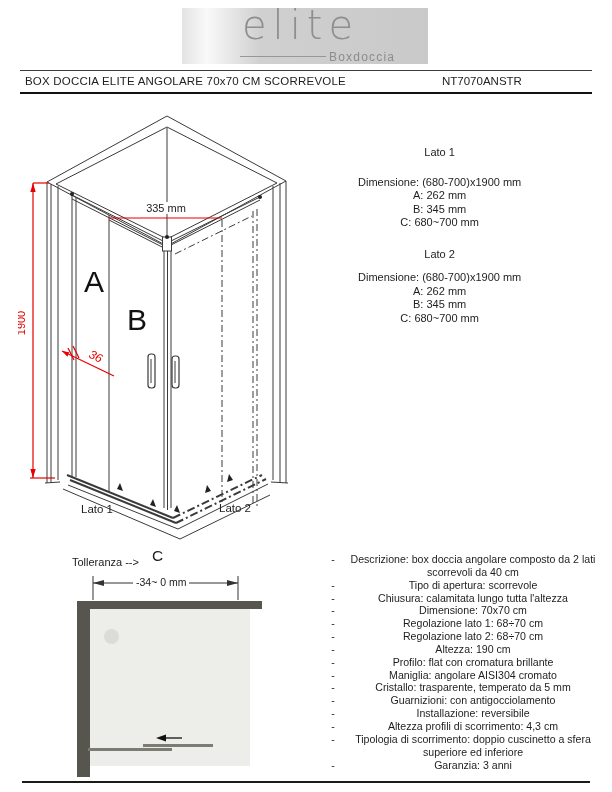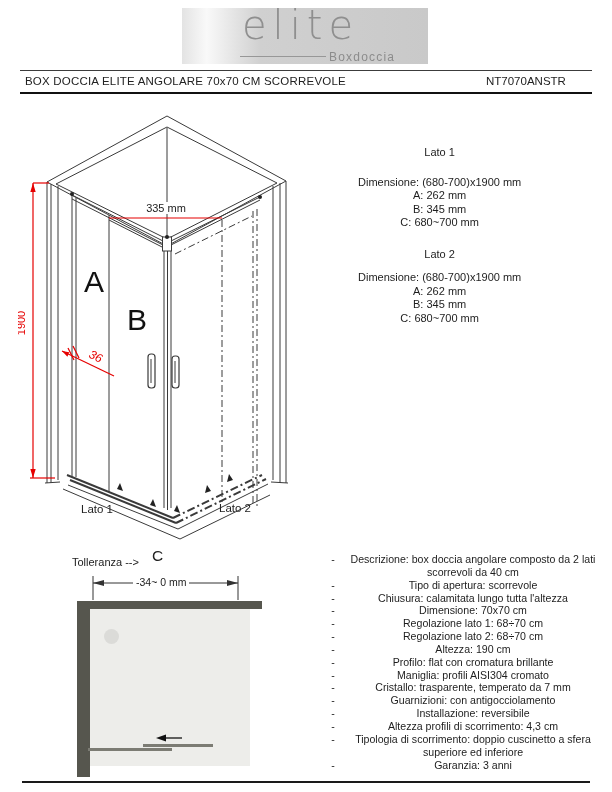--- a/index.html
+++ b/index.html
@@ -20,21 +20,21 @@
   }
   .logo-rule { position:absolute; left:58px; top:48px; width:86px; border-top:1px solid #979797; }
   .logo-sub {
     position:absolute; left:147px; top:42px;
     font-size:12px; letter-spacing:1.2px; color:#8c8c8c;
   }
   
   .rule-top { position:absolute; left:20px; top:70px; width:572px; border-top:1px solid #3c3c3c; }
   .rule-bottom { position:absolute; left:20px; top:92px; width:572px; border-top:2px solid #111; }
   .header-title { position:absolute; left:25px; top:75px; font-size:11.5px; letter-spacing:0.2px; color:#222; }
-  .header-code  { position:absolute; left:442px; top:75px; font-size:11.5px; color:#222;margin-left:44px; }
+  .header-code  { position:absolute; left:442px; top:75px; font-size:11.5px; color:#222; }
   
   .drawing { position:absolute; left:18px; top:108px; }
   svg text { font-family:"Liberation Sans", sans-serif; }
   
   .specs { position:absolute; left:358px; top:146px; font-size:11px; line-height:13.5px; color:#1d1d1d; }
   .specs p { margin:0; }
   .specs .grp1 { margin-top:16px; }
   .specs .side2-title { margin-top:18px; }
   .specs .grp2 { margin-top:10px; }
   .specs .entrance { margin-top:15px; }
@@ -244,25 +244,25 @@
     <div class="feature-row">
         <span class="marker">-</span>
         <span class="txt">Altezza: 190 cm</span>
       </div>
     <div class="feature-row">
         <span class="marker">-</span>
         <span class="txt">Profilo: flat con cromatura brillante</span>
       </div>
     <div class="feature-row">
         <span class="marker">-</span>
-        <span class="txt">Maniglia: profili AISI304 cromato</span>
-      </div>
-    <div class="feature-row">
-        <span class="marker">-</span>
-        <span class="txt">Cristallo: trasparente, temperato da 7 mm</span>
+        <span class="txt">Maniglia: angolare AISI304 cromato</span>
+      </div>
+    <div class="feature-row">
+        <span class="marker">-</span>
+        <span class="txt">Cristallo: trasparente, temperato da 5 mm</span>
       </div>
     <div class="feature-row">
         <span class="marker">-</span>
         <span class="txt">Guarnizioni: con antigocciolamento</span>
       </div>
     <div class="feature-row">
         <span class="marker">-</span>
         <span class="txt">Installazione: reversibile</span>
       </div>
     <div class="feature-row">

